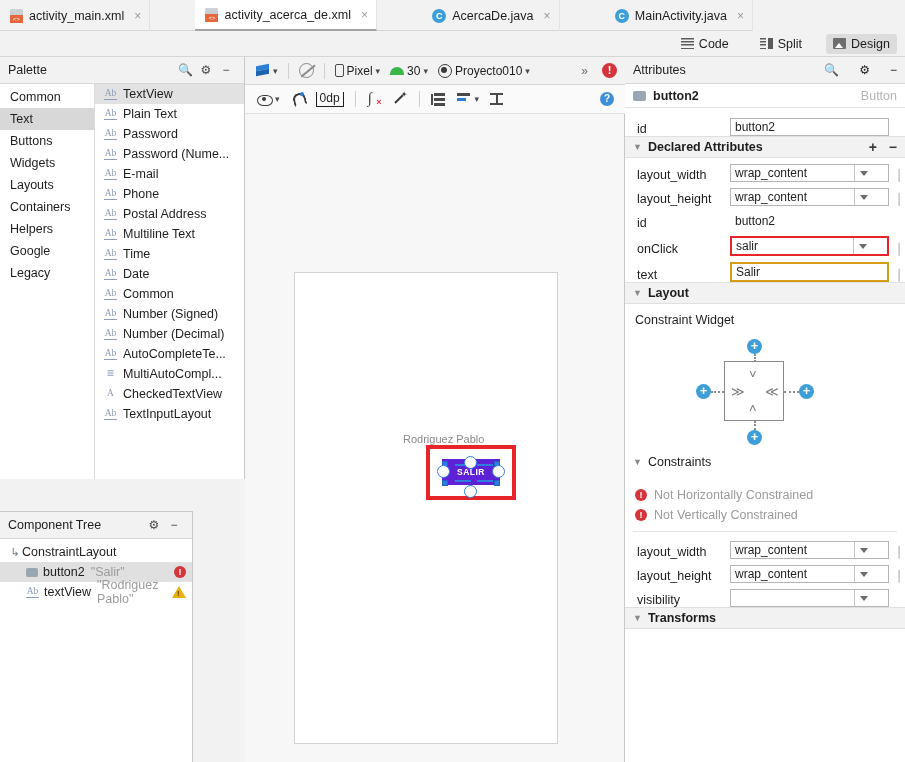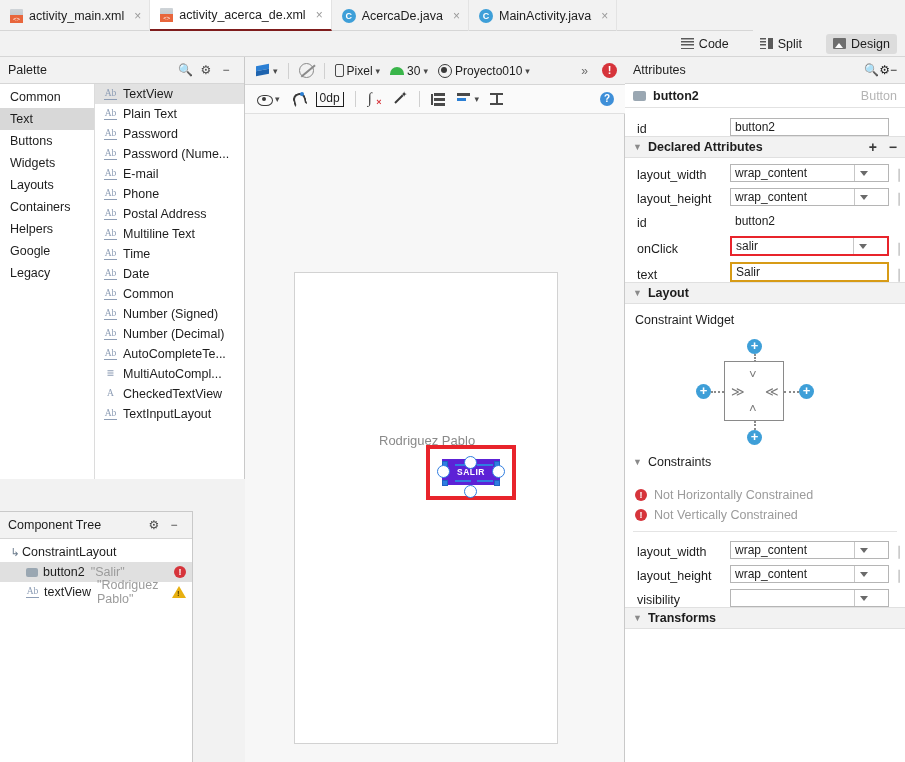--- a/index.html
+++ b/index.html
@@ -12,29 +12,29 @@
     font-size: 12px;
     color: #1d1d1d;
     -webkit-font-smoothing: antialiased;
   }
   #app { position: relative; width: 905px; height: 762px; background:#f2f2f2; }
 
   
   .tabbar {
     position:absolute; left:0; top:0; width:753px; height:31px;
     background:#f2f2f2; border-bottom:1px solid #d6d6d6;
-    display:flex; align-items:stretch;
+    display:flex; align-items:stretch;justify-content:space-between;
   }
   .tab {
     display:flex; align-items:center; gap:6px;
     padding:0 8px 0 10px; height:31px; cursor:default;
     border-right:1px solid #e3e3e3;
     font-size:12.5px; color:#1d1d1d; white-space:nowrap;
   }
-  .tab.active { background:#ffffff; border-bottom:2px solid #7f1d1d; }
+  .tab.active { background:#ffffff; border-bottom:2px solid #a3a3a3; }
   .tab .tlabel { }
   .tab .tclose { color:#9a9a9a; font-size:12px; margin-left:4px; }
   .ic-xml {
     width:13px;height:14px;position:relative;flex:none;
   }
   .ic-xml::before{
     content:""; position:absolute; left:0; top:0; width:13px;height:14px;
     background:linear-gradient(#cfd4d8,#b9c0c6);
     border-radius:1px;
   }
@@ -195,21 +195,21 @@
   }
   .phone-frame{
     position:absolute; left:49px; top:158px; width:264px; height:472px;
     background:#ffffff; border:1px solid #d2d2d2;
   }
   .wrench-ic{
     position:absolute; left:292px; top:248px; width:12px;height:16px; color:#6a6a6a; font-size:13px;
   }
 
   .tv-label{
-    position:absolute; left:84px; top:160px; font-size:13px; color:#8a8a8a;
+    position:absolute; left:108px; top:160px; font-size:11px; color:#8a8a8a;
     white-space:nowrap;
   }
   .sel-outline{
     position:absolute; left:131px; top:172px; width:90px; height:55px;
     border:4px solid #e8242b; background:#ffffff;
   }
   .btn-widget{
     position:absolute; left:147px; top:186px; width:58px; height:26px;
     background:#5d22d6; color:#ffffff; font-size:8.5px; font-weight:bold;
     letter-spacing:0.5px; display:flex; align-items:center; justify-content:center;
@@ -217,21 +217,21 @@
   .hsq{ position:absolute; width:6px;height:6px; background:#2f7de1; border:1px solid #1f63c4; }
   .hcirc{ position:absolute; width:13px;height:13px; border-radius:50%; background:#ffffff; border:1.6px solid #2f7de1; }
   .hline{ position:absolute; background:#2f7de1; }
 
   
   .attr-panel{
     position:absolute; left:625px; top:57px; width:280px; height:705px; background:#ffffff;
   }
   .attr-head{
     height:27px; display:flex; align-items:center; padding:0 8px;
-    background:#f2f2f2; border-bottom:1px solid #d6d6d6;
+    background:#f2f2f2; border-bottom:1px solid #d6d6d6;gap:20px;
   }
   .widget-row{
     height:24px; display:flex; align-items:center; padding:0 8px;
     border-bottom:1px solid #e2e2e2; background:#fff;
   }
   .widget-sq{ width:13px;height:10px;background:#9aa7b2;border-radius:2px;margin-right:7px;flex:none; }
   .widget-name{ font-weight:bold; font-size:12.5px; color:#1d1d1d; }
   .widget-type{ margin-left:auto; color:#b4b4b4; font-size:12.5px; }
 
   .arow{ height:24px; display:flex; align-items:flex-end; background:#fff; }

